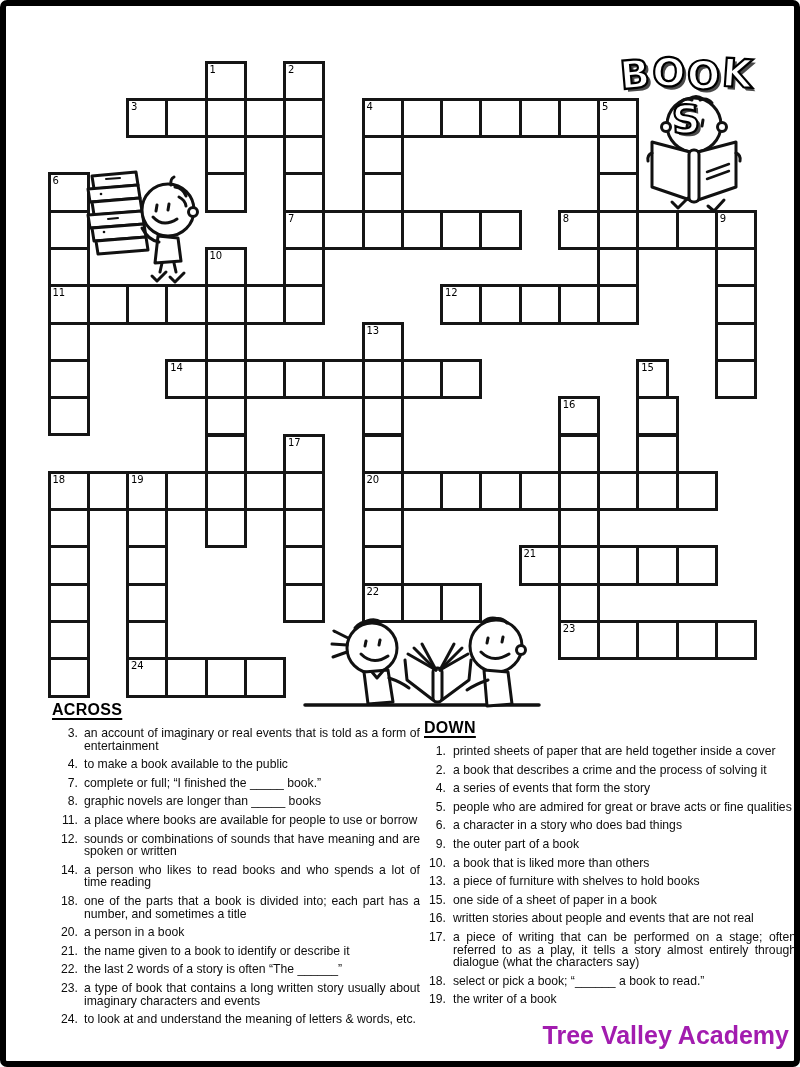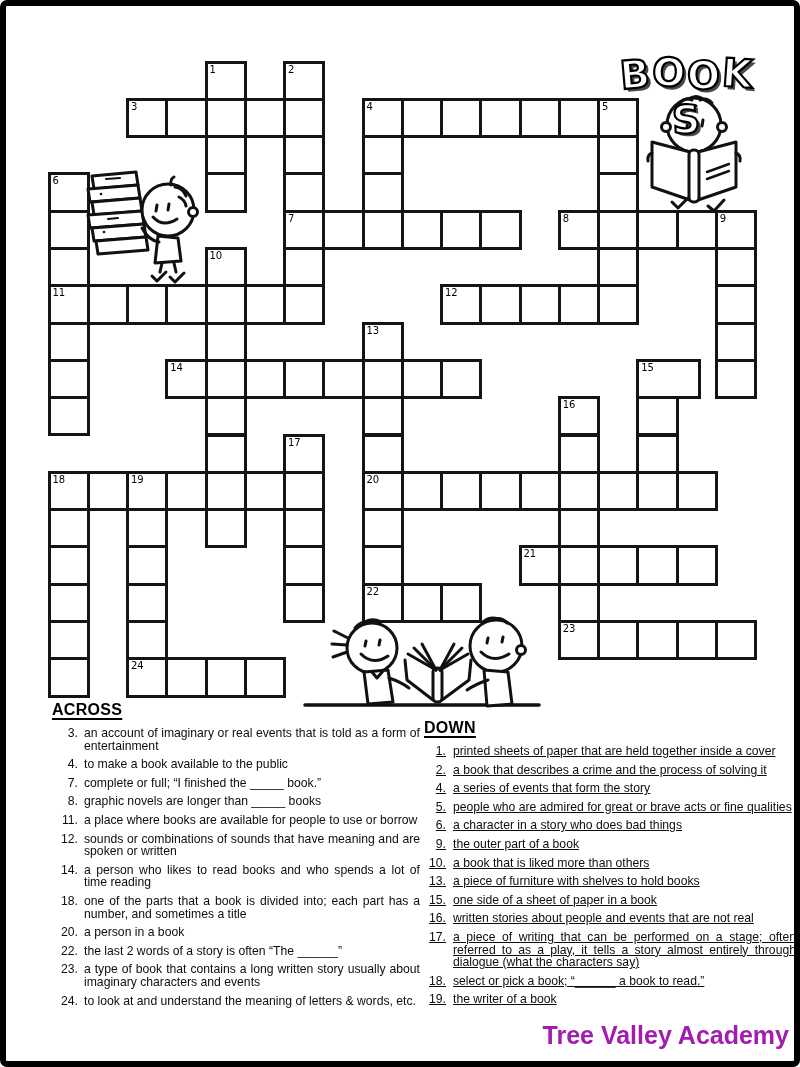--- a/index.html
+++ b/index.html
@@ -37,21 +37,21 @@
   #illus-pair{left:295px;top:608px;}
 
   
   .clues{position:absolute;color:#0d0d0d;}
   .clues .hdr{
     display:inline-block;font-size:16px;font-weight:bold;color:#000;
     text-decoration:underline;text-decoration-thickness:2px;text-underline-offset:3px;
     margin-bottom:8px;letter-spacing:0.3px;
   }
   .across{left:52px;top:701px;width:368px;}
-  .down{left:424px;top:719px;width:372px;text-decoration:underline;}
+  .down{left:424px;top:719px;width:372px;}
   .clue{display:flex;margin-bottom:6px;font-size:12.2px;line-height:12.6px;}
   .cnum{flex:0 0 26px;text-align:right;margin-right:6px;}
   .down .cnum{flex:0 0 22px;margin-right:7px;}
   .ctext{flex:1 1 auto;text-align:justify;}
 
   
   .footer{
     position:absolute;top:1021px;right:11px;font-size:25px;font-weight:bold;
     font-family:"Liberation Sans",sans-serif;color:#0f9b0f;white-space:nowrap;z-index:5;
   }
@@ -208,21 +208,21 @@
       <div class="cell" style="left: 204.5px; top: 396.2px; width: 42.25px; height: 40.3px;"></div>
       <div class="cell" style="left: 204.5px; top: 433.5px; width: 42.25px; height: 40.3px;"></div>
       <div class="cell" style="left: 204.5px; top: 508.1px; width: 42.25px; height: 40.3px;"></div>
       <div class="cell" style="left: 361.5px; top: 321.6px; width: 42.25px; height: 40.3px;">
         <span class="cellnum">13</span>
       </div>
       <div class="cell" style="left: 361.5px; top: 396.2px; width: 42.25px; height: 40.3px;"></div>
       <div class="cell" style="left: 361.5px; top: 433.5px; width: 42.25px; height: 40.3px;"></div>
       <div class="cell" style="left: 361.5px; top: 508.1px; width: 42.25px; height: 40.3px;"></div>
       <div class="cell" style="left: 361.5px; top: 545.4px; width: 42.25px; height: 40.3px;"></div>
-      <div class="cell" style="left: 636.25px; top: 358.9px; width: 65px; height: 40.3px;">
+      <div class="cell" style="left: 636.25px; top: 358.9px; width: 33px; height: 40.3px;">
         <span class="cellnum">15</span>
       </div>
       <div class="cell" style="left: 636.25px; top: 396.2px; width: 42.25px; height: 40.3px;"></div>
       <div class="cell" style="left: 636.25px; top: 433.5px; width: 42.25px; height: 40.3px;"></div>
       <div class="cell" style="left: 557.75px; top: 396.2px; width: 42.25px; height: 40.3px;">
         <span class="cellnum">16</span>
       </div>
       <div class="cell" style="left: 557.75px; top: 433.5px; width: 42.25px; height: 40.3px;"></div>
       <div class="cell" style="left: 557.75px; top: 508.1px; width: 42.25px; height: 40.3px;"></div>
       <div class="cell" style="left: 557.75px; top: 582.7px; width: 42.25px; height: 40.3px;"></div>
@@ -364,20 +364,24 @@
         </div>
         <div class="clue">
           <span class="cnum">18.</span>
           <span class="ctext">one of the parts that a book is divided into; each part has a number, and sometimes a title</span>
         </div>
         <div class="clue">
           <span class="cnum">20.</span>
           <span class="ctext">a person in a book</span>
         </div>
         <div class="clue">
+          <span class="cnum">21.</span>
+          <span class="ctext">the name given to a book to identify or describe it</span>
+        </div>
+        <div class="clue">
           <span class="cnum">22.</span>
           <span class="ctext">the last 2 words of a story is often “The ______”</span>
         </div>
         <div class="clue">
           <span class="cnum">23.</span>
           <span class="ctext">a type of book that contains a long written story usually about imaginary characters and events</span>
         </div>
         <div class="clue">
           <span class="cnum">24.</span>
           <span class="ctext">to look at and understand the meaning of letters &amp; words, etc.</span>

